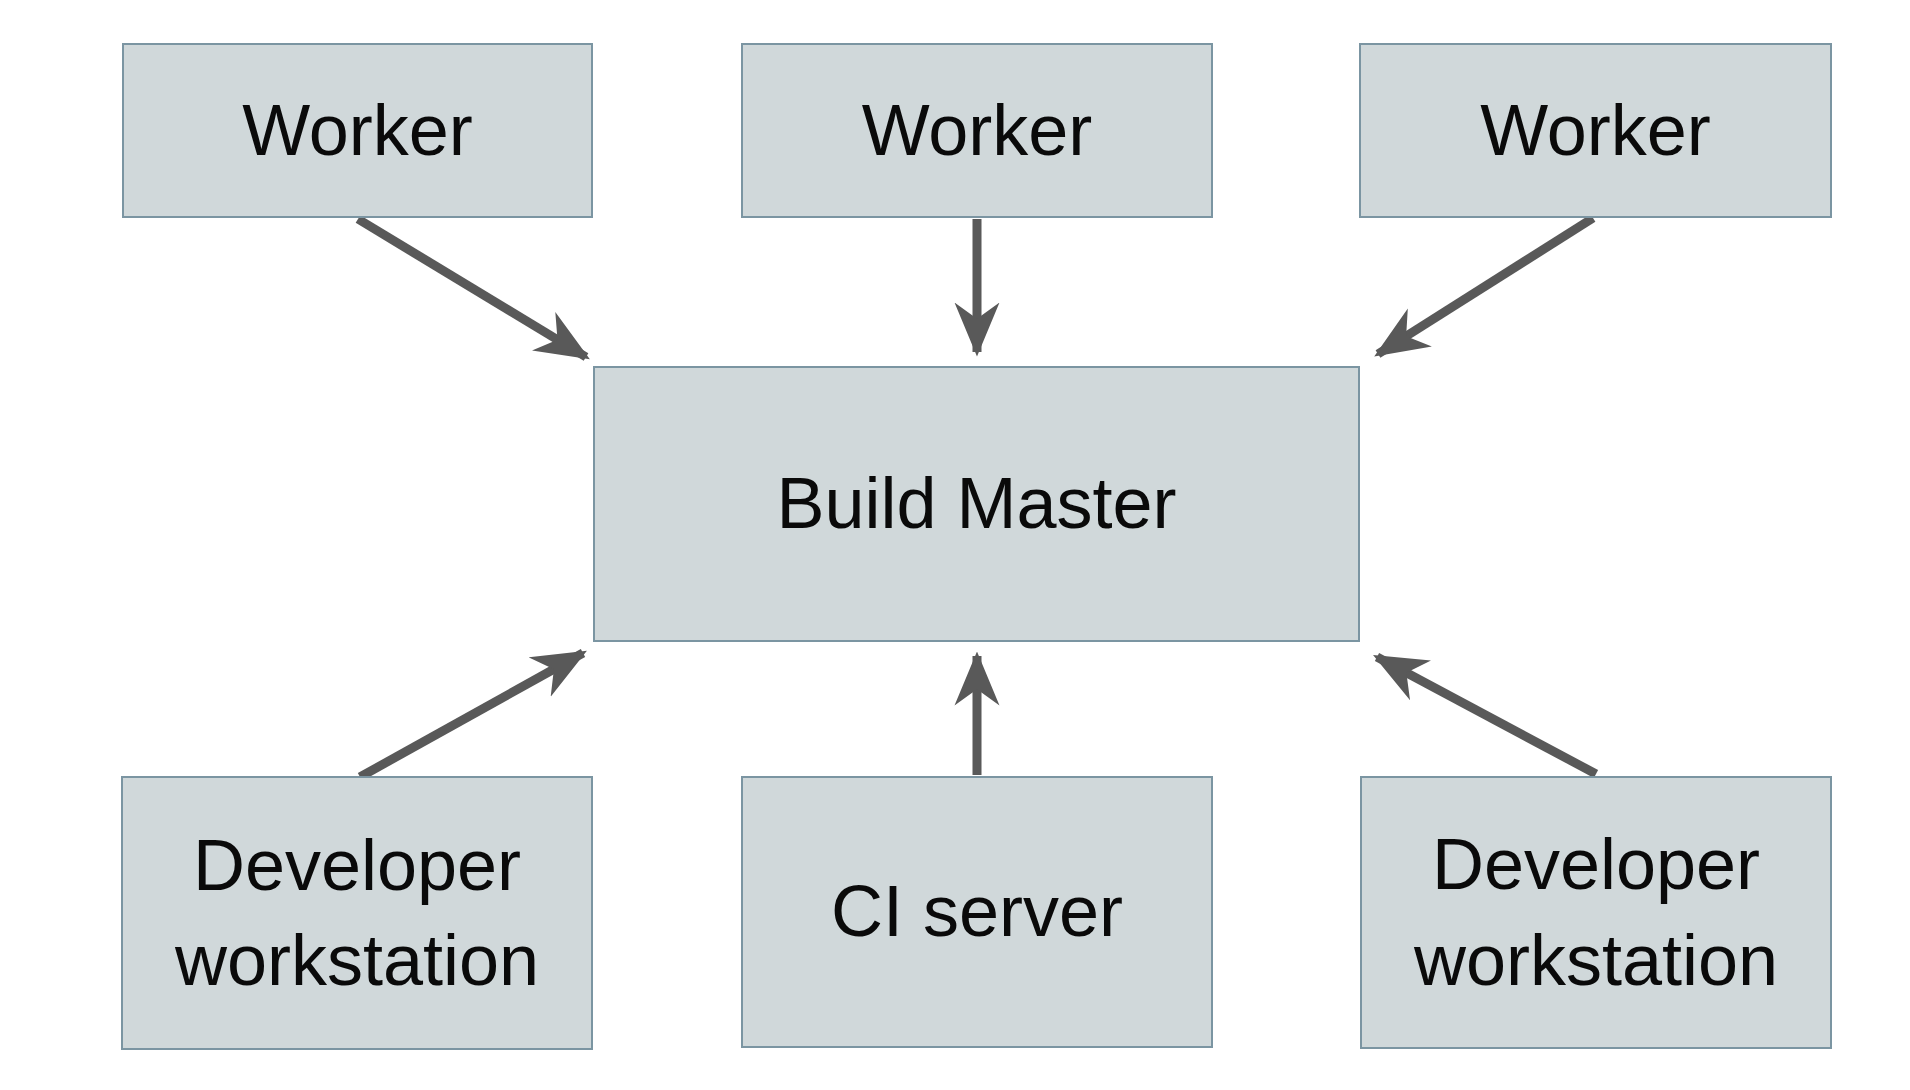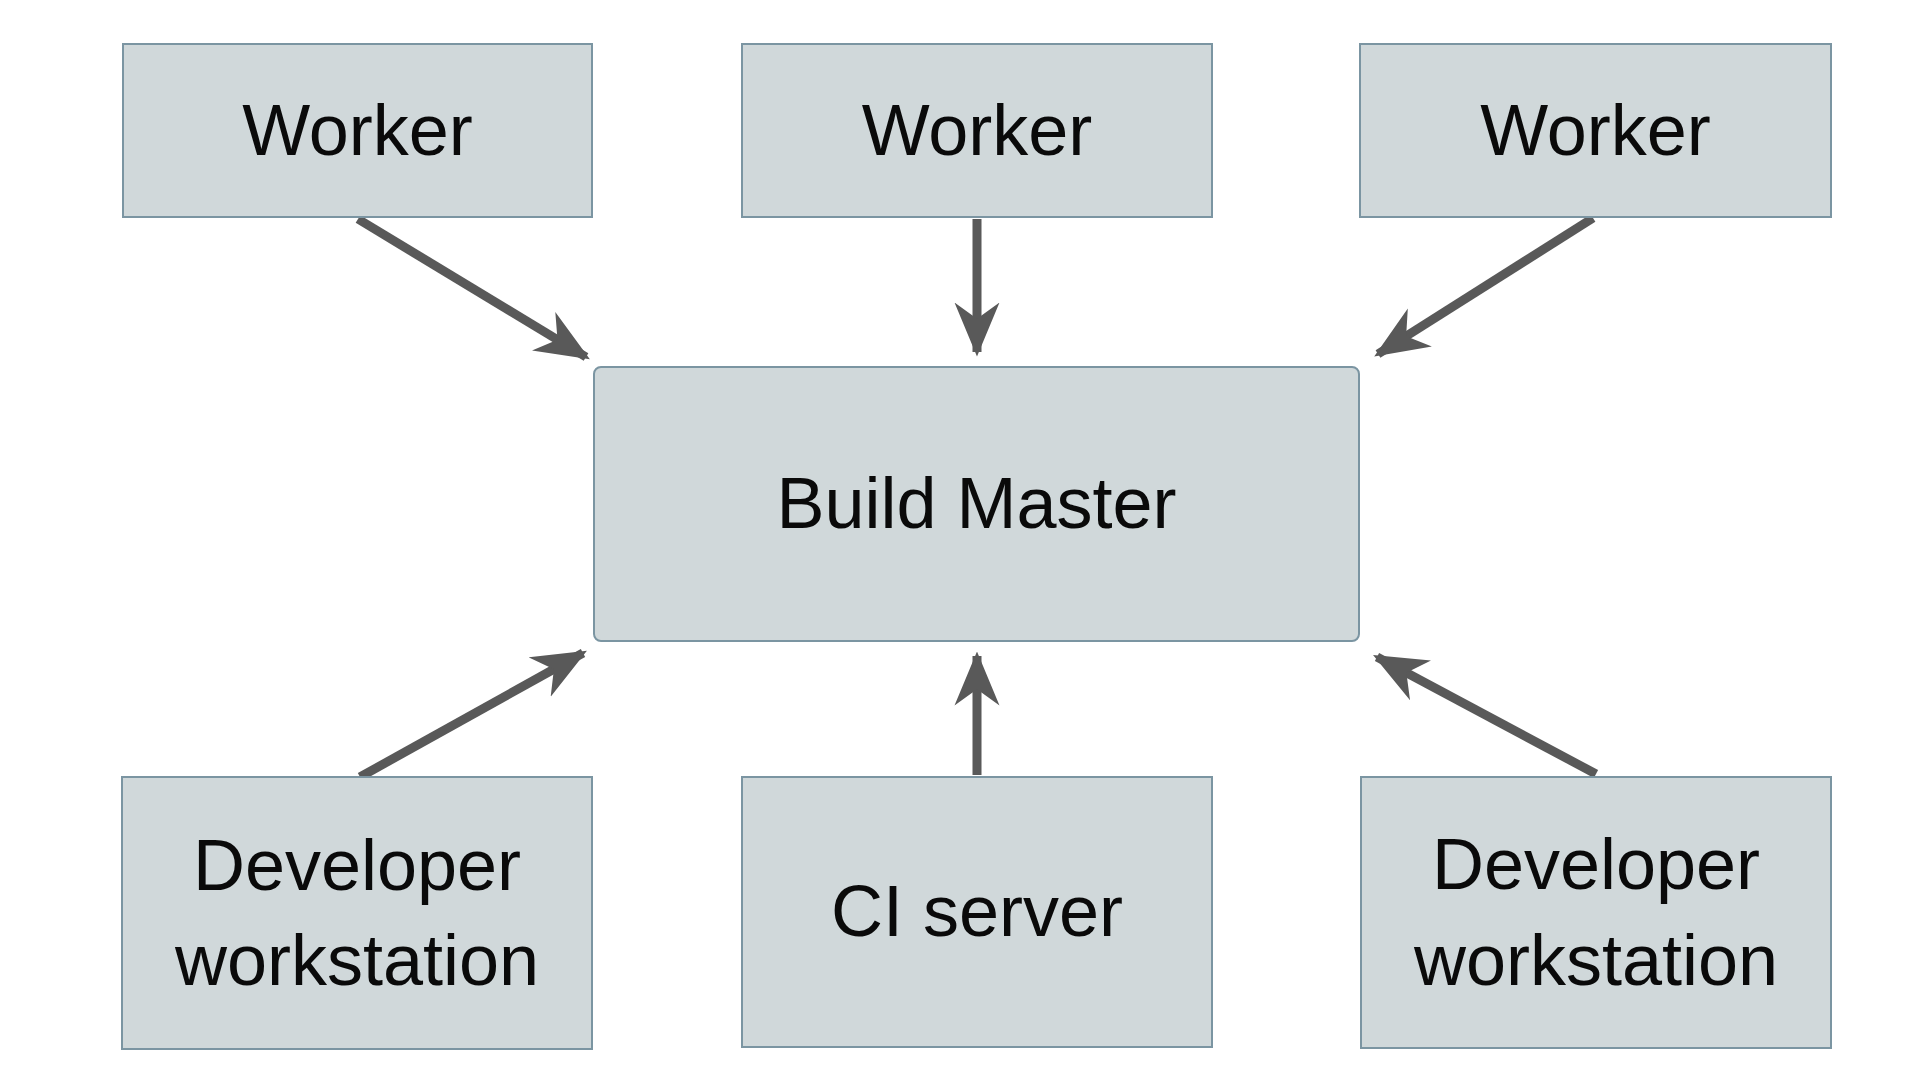--- a/index.html
+++ b/index.html
@@ -40,21 +40,21 @@
     justify-content: center;
     text-align: center;
     color: var(--text, #0a0a0a);
     font-size: 72px;
     line-height: 1.32;
     letter-spacing: 0;
   }
   .node-worker-1 { left: 122px; top: 43px;  width: 471px; height: 175px; }
   .node-worker-2 { left: 741px; top: 43px;  width: 472px; height: 175px; }
   .node-worker-3 { left: 1359px; top: 43px; width: 473px; height: 175px; }
-  .node-build-master { left: 593px; top: 366px; width: 767px; height: 276px; border-radius: 8px; }
+  .node-build-master { left: 593px; top: 366px; width: 767px; height: 276px; }
   .node-dev-left  { left: 121px;  top: 776px; width: 472px; height: 274px; padding: 0 20px; }
   .node-ci        { left: 741px;  top: 776px; width: 472px; height: 272px; text-align: right; }
   .node-dev-right { left: 1360px; top: 776px; width: 472px; height: 273px; padding: 0 20px; }
 </style>
 </head>
 <body>
 
 <div class="canvas">
 
   <svg class="edges-layer" viewBox="0 0 1910 1090" width="1910" height="1090" aria-hidden="true">

